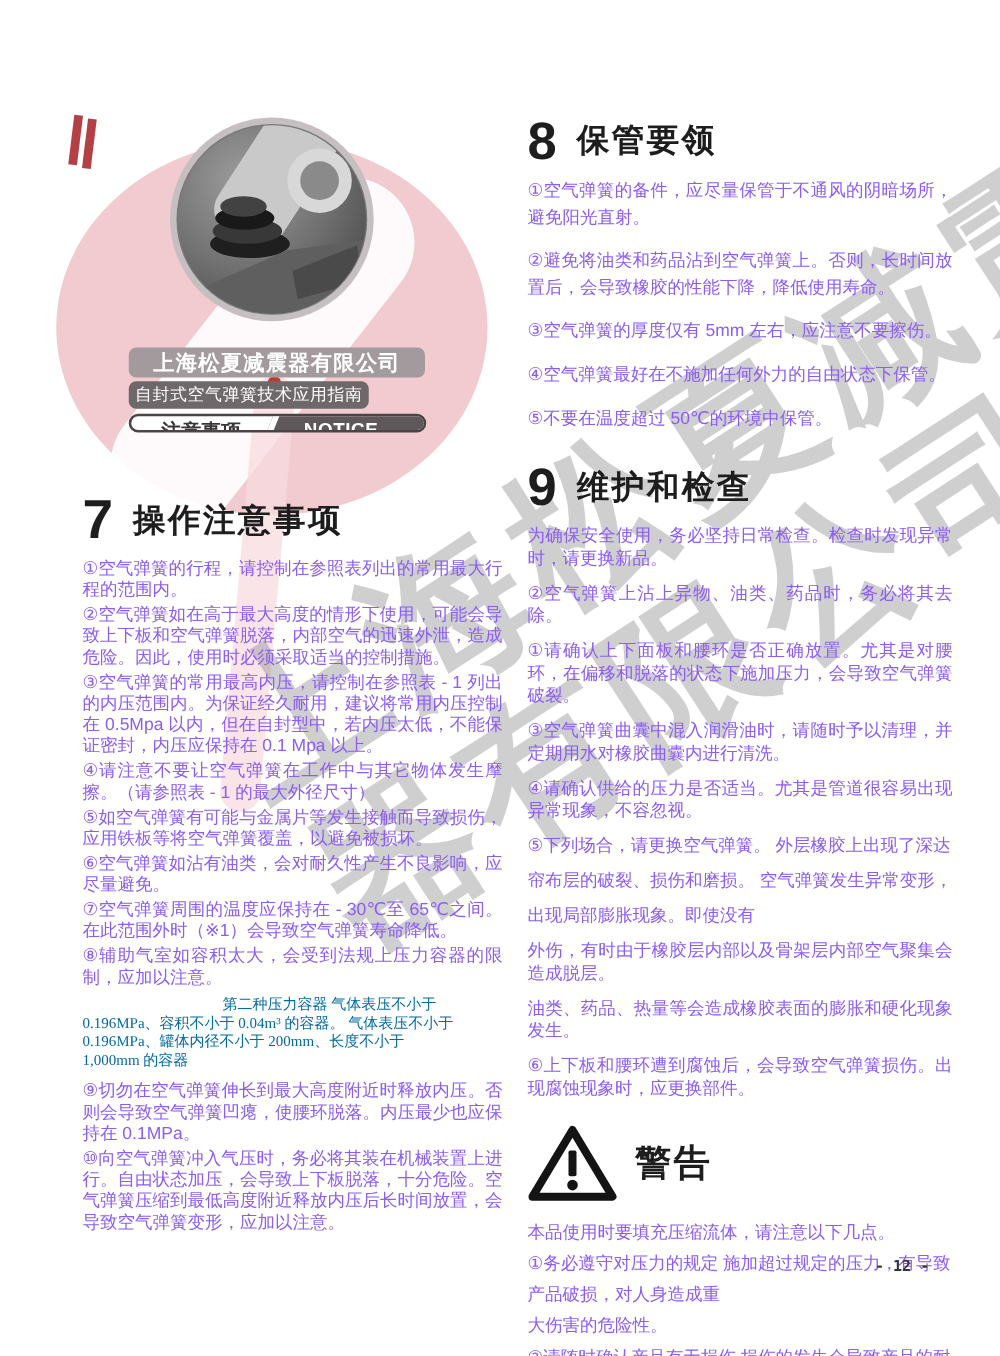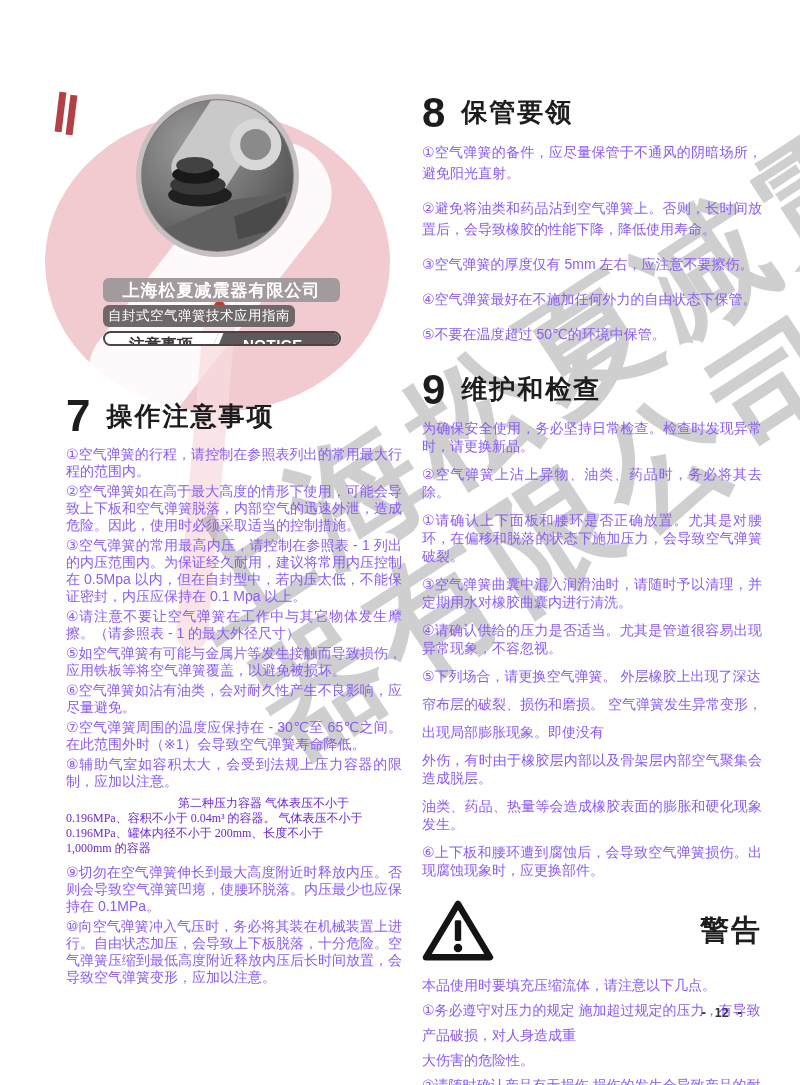--- a/index.html
+++ b/index.html
@@ -44,26 +44,26 @@
   .col-left{left:66px;top:396px;width:336px;}
   .col-right{left:422px;top:94px;width:340px;}
   .sec-head{display:flex;align-items:flex-end;margin:0 0 10px 0;}
   .sec-num{font-size:44px;font-weight:bold;line-height:.9;color:#1d1d1d;margin-right:16px;}
   .sec-title{font-size:26px;font-weight:bold;color:#1d1d1d;letter-spacing:2px;padding-bottom:2px;}
   .para{margin:0;text-align:justify;color:#8b5cf6;}
   .p7{font-size:14px;line-height:17px;margin-bottom:3px;}
   .p8{font-size:14px;line-height:21px;margin-bottom:14px;}
   .p9{font-size:14px;line-height:18px;margin-bottom:10px;}
   .pw{font-size:14px;line-height:17px;margin-bottom:8px;text-align:left;}
-  .note{margin:6px 0 8px 0;font-family:"Liberation Serif","DejaVu Serif",serif;color:#6d28d9;}
+  .note{margin:6px 0 8px 0;font-family:"Liberation Serif","DejaVu Serif",serif;color:#0369a1;}
   .note-line{margin:0;font-size:12px;line-height:15px;}
   .note-line:first-child{padding-left:112px;}
   .head8 .sec-num{font-size:42px;}
   .head9{margin-top:26px;}
-  .warn-head{display:flex;align-items:center;margin-top:20px;margin-bottom:14px;justify-content:space-between;}
+  .warn-head{display:flex;align-items:center;margin-top:20px;margin-bottom:14px;}
   .warn-icon{width:72px;height:64px;display:inline-block;}
   .warn-title{font-size:29px;font-weight:bold;color:#1d1d1d;margin-left:14px;letter-spacing:2px;}
   .pageno{position:absolute;left:700px;top:1006px;z-index:2;font-size:12px;font-weight:bold;
     color:#333;font-family:"DejaVu Sans Mono","Liberation Mono",monospace;}
 </style>
 </head>
 <body>
 
 <div class="page">
 

